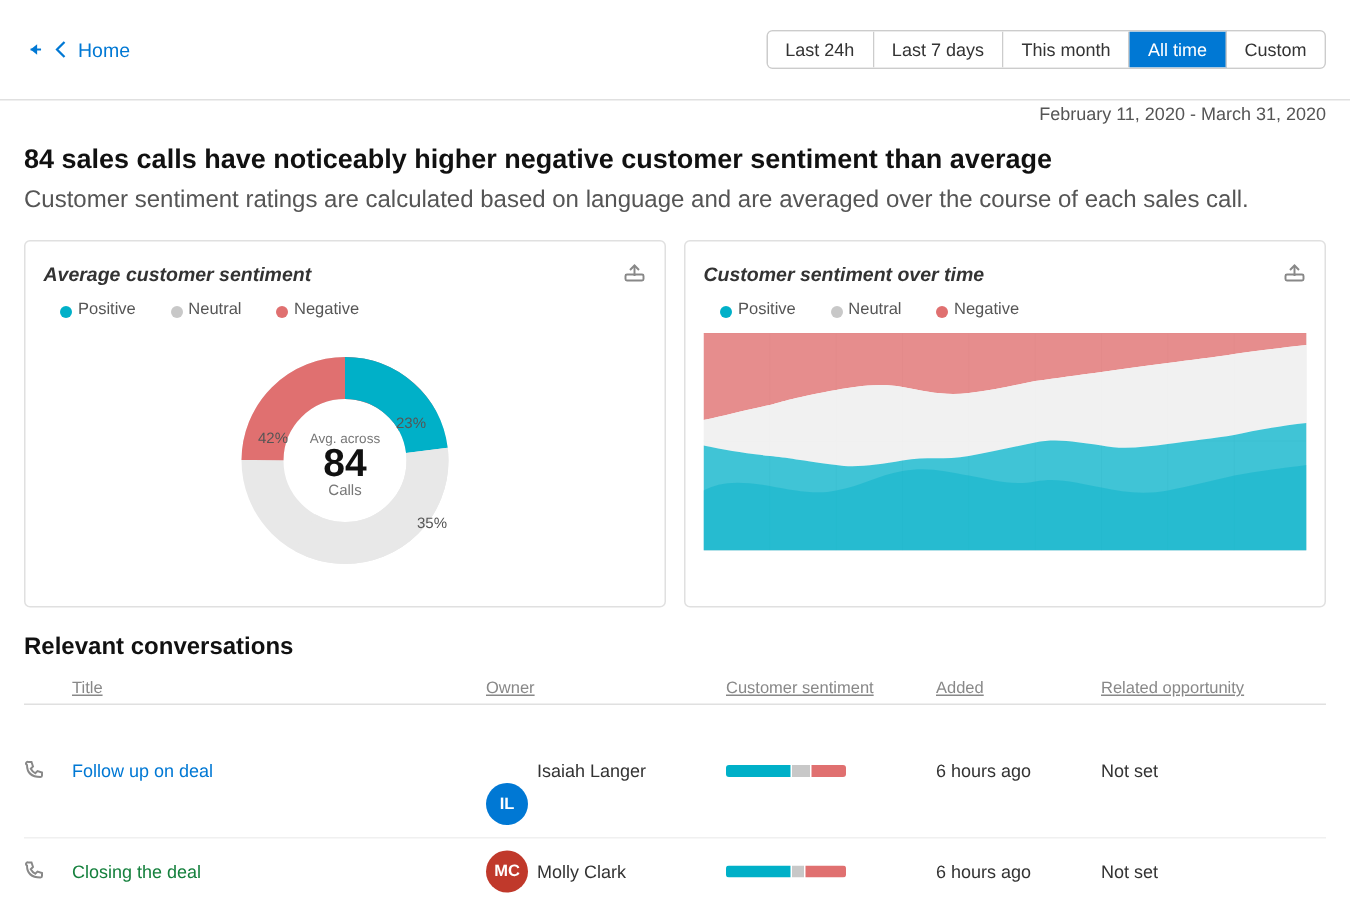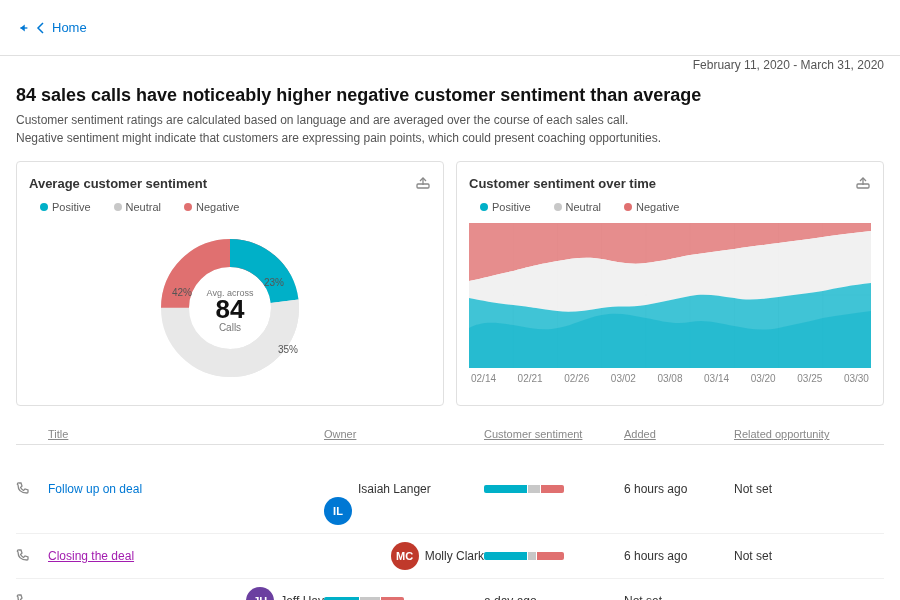--- a/index.html
+++ b/index.html
@@ -13,30 +13,30 @@
     .time-filter-btn { padding: 5px 12px; font-size: 12px; border: none; background: #fff; cursor: pointer; color: #333; border-right: 1px solid #ccc; }
     .time-filter-btn:last-child { border-right: none; }
     .time-filter-btn.active { background: #0078d4; color: #fff; }
 
     
     .date-range { text-align: right; font-size: 12px; color: #555; padding: 2px 16px; }
 
     
     .main-title-section { padding: 10px 16px 4px; }
     .main-title { font-size: 18px; font-weight: 600; color: #111; line-height: 1.3; }
-    .subtitle { font-size: 12px; color: #555; margin-top: 4px; line-height: 1.5; }
+    .subtitle { font-size: 16px; color: #555; margin-top: 4px; line-height: 1.5; }
 
     
     .charts-row { display: flex; gap: 12px; padding: 10px 16px; }
     .chart-card { flex: 1; border: 1px solid #e0e0e0; border-radius: 4px; padding: 12px; }
-    .chart-title { font-size: 13px; font-weight: 600; color: #333; margin-bottom: 8px; display: flex; justify-content: space-between; align-items: center; }
+    .chart-title { font-size: 13px; font-weight: 600; color: #333; margin-bottom: 8px; display: flex; justify-content: space-between; align-items: center; font-style: italic; }
 
     
     .legend { display: flex; gap: 12px; font-size: 11px; color: #555; margin-bottom: 10px; }
-    .legend-item { display: flex; align-items: center; gap: 4px; padding-left: 11px; }
+    .legend-item { display: flex; align-items: flex-end; gap: 4px; padding-left: 11px; }
     .legend-dot { width: 8px; height: 8px; border-radius: 50%; }
 
     
     .donut-container { display: flex; align-items: center; justify-content: center; position: relative; height: 170px; }
 
     
     .area-chart-container { position: relative; height: 160px; }
     .area-chart-container svg { width: 100%; height: 100%; }
     .x-axis-labels { display: flex; justify-content: space-between; font-size: 10px; color: #888; margin-top: 2px; padding: 0 2px; }
 
@@ -67,29 +67,35 @@
   <a class="home-link">
     <svg viewBox="0 0 16 16" fill="#0078d4">
         <path d="M10 12L5 8l5-4"></path>
         <line x1="5" y1="8" x2="13" y2="8" stroke="#0078d4" stroke-width="1.5" fill="none"></line>
       </svg>
     <svg width="14" height="14" viewBox="0 0 14 14" style="display:inline-block">
       <polyline points="9,2 4,7 9,12" fill="none" stroke="#0078d4" stroke-width="1.5"></polyline>
     </svg>
     <span>Home</span>
   </a>
+  <div class="time-filters">
+    <button class="time-filter-btn">Last 24h</button>
+    <button class="time-filter-btn">Last 7 days</button>
+    <button class="time-filter-btn">This month</button>
+    <button class="time-filter-btn active">All time</button>
+    <button class="time-filter-btn">Custom</button>
+  </div>
 </div>
 
 <div class="date-range">February 11, 2020 - March 31, 2020</div>
 
 <div class="main-title-section">
   <div class="main-title">84 sales calls have noticeably higher negative customer sentiment than average</div>
   <div class="subtitle">
     <div>Customer sentiment ratings are calculated based on language and are averaged over the course of each sales call.</div>
-    <div>Negative sentiment might indicate that customers are expressing pain points, which could present coaching opportunities.</div>
   </div>
 </div>
 
 <div class="charts-row">
 
   <div class="chart-card">
     <div class="chart-title">
       <span>Average customer sentiment</span>
       <span class="export-icon">
         <svg width="16" height="16" viewBox="0 0 16 16" fill="none" stroke="#888" stroke-width="1.3">
@@ -185,36 +191,26 @@
 
         <path d="M0,75 C15,78 25,80 44,82 C55,83 65,85 88,88 C100,90 115,88 132,85 C148,82 160,85 176,82 C192,79 205,76 220,73 C235,70 248,73 264,75 C278,78 292,76 308,74 C322,72 340,70 352,68 C365,65 382,62 400,60
                  L400,145 L0,145 Z" fill="#00b0c8" opacity="0.75"></path>
 
         <path d="M0,105 C10,100 20,98 44,102 C60,105 75,108 88,105 C105,102 115,95 132,92 C148,89 160,92 176,95 C192,98 205,102 220,99 C235,96 248,100 264,103 C278,106 292,108 308,105 C322,102 340,98 352,95 C368,92 385,90 400,88 L400,145 L0,145 Z" fill="#00b0c8" opacity="0.4"></path>
 
         <text x="-2" y="4" font-size="8" fill="#888" text-anchor="end">100%</text>
         <text x="-2" y="75" font-size="8" fill="#888" text-anchor="end">50%</text>
         <text x="-2" y="147" font-size="8" fill="#888" text-anchor="end">0%</text>
       </svg>
-      <div class="x-axis-labels">
-        <span>02/14</span>
-        <span>02/21</span>
-        <span>02/26</span>
-        <span>03/02</span>
-        <span>03/08</span>
-        <span>03/14</span>
-        <span>03/20</span>
-        <span>03/25</span>
-        <span>03/30</span>
-      </div>
     </div>
   </div>
 </div>
 
 <div class="conversations-section">
+  <div class="section-title">Relevant conversations</div>
   <div class="table-header">
     <div class="table-header-cell"></div>
     <div class="table-header-cell">Title</div>
     <div class="table-header-cell">Owner</div>
     <div class="table-header-cell">Customer sentiment</div>
     <div class="table-header-cell">Added</div>
     <div class="table-header-cell">Related opportunity</div>
   </div>
 
   <div class="table-row">
@@ -240,22 +236,22 @@
     <div class="table-cell">6 hours ago</div>
     <div class="table-cell">Not set</div>
   </div>
 
   <div class="table-row">
     <div class="table-cell phone-icon">
       <svg width="14" height="14" viewBox="0 0 14 14" fill="none" stroke="#888" stroke-width="1.3">
         <path d="M3 2h2l1 3-1.5 1.5a8 8 0 003 3L9 8l3 1v2a1 1 0 01-1 1C5 12 2 9 2 4a1 1 0 011-2z"></path>
       </svg>
     </div>
-    <div class="table-cell" style="cursor:pointer; color:#a21caf;text-decoration:underline;">Closing the deal</div>
-    <div class="table-cell" style="display:flex;align-items:center;gap:6px;justify-content:flex-end;">
+    <div class="table-cell" style="cursor:pointer; color:#15803d;">Closing the deal</div>
+    <div class="table-cell" style="display:flex;align-items:center;gap:6px;">
       <div class="avatar" style="background:#c0392b;">
         <span>MC</span>
       </div>
       <span>Molly Clark</span>
     </div>
     <div class="table-cell">
       <div class="sentiment-bar">
         <div class="sent-pos" style="flex:55"></div>
         <div class="sent-neu" style="flex:10"></div>
         <div class="sent-neg" style="flex:35"></div>

